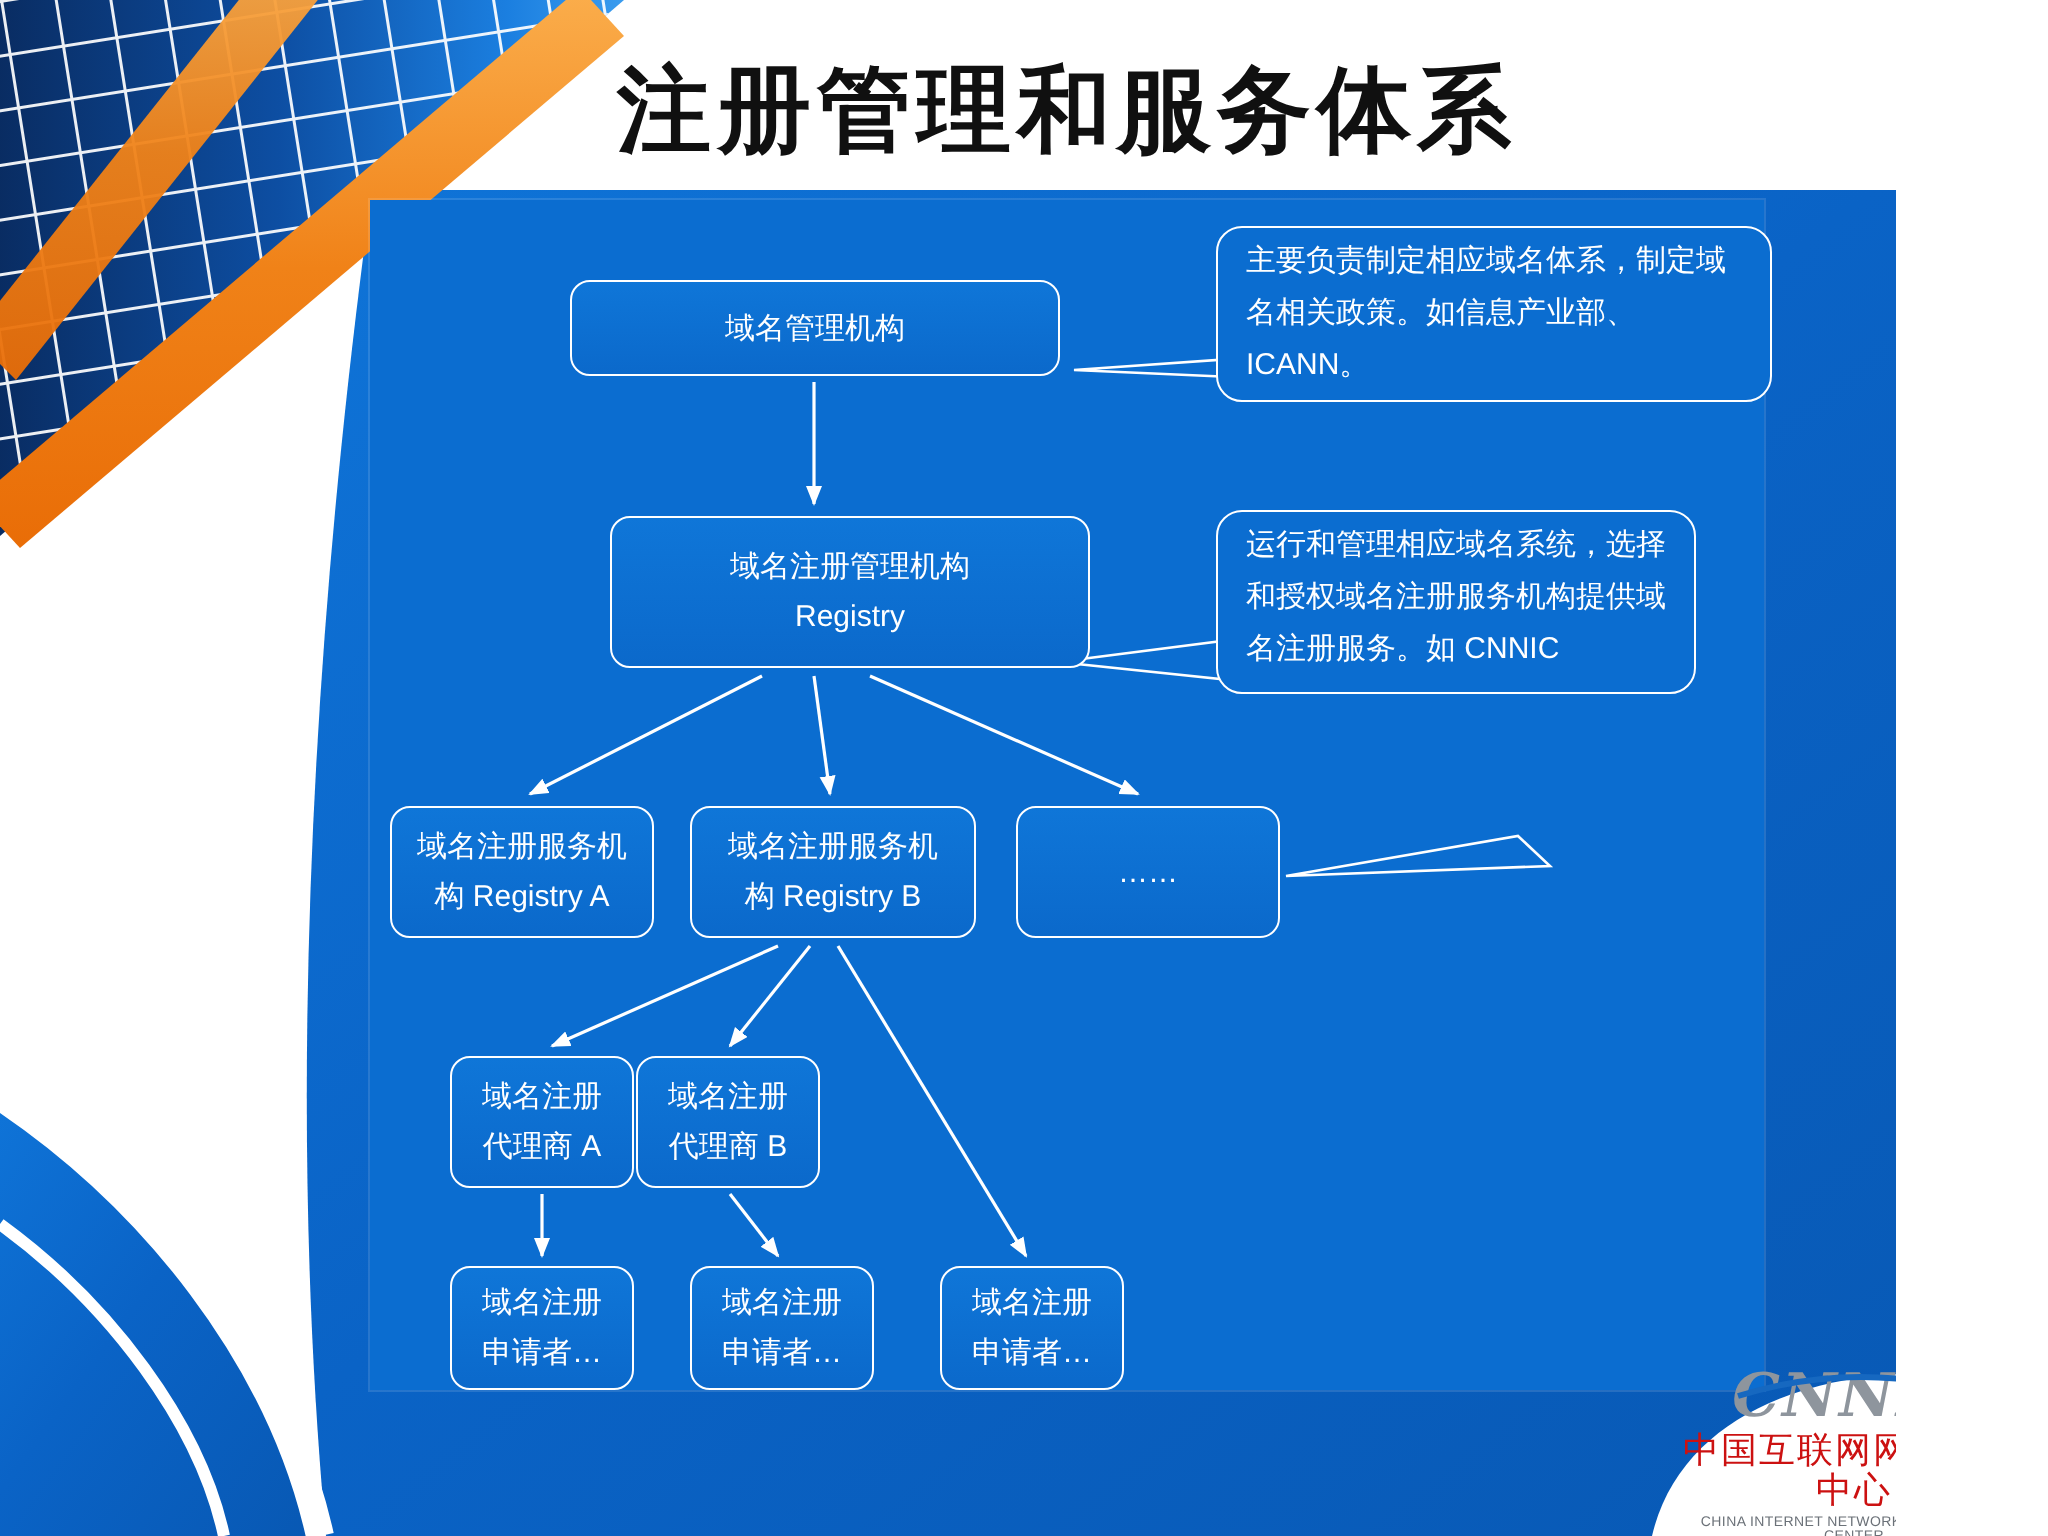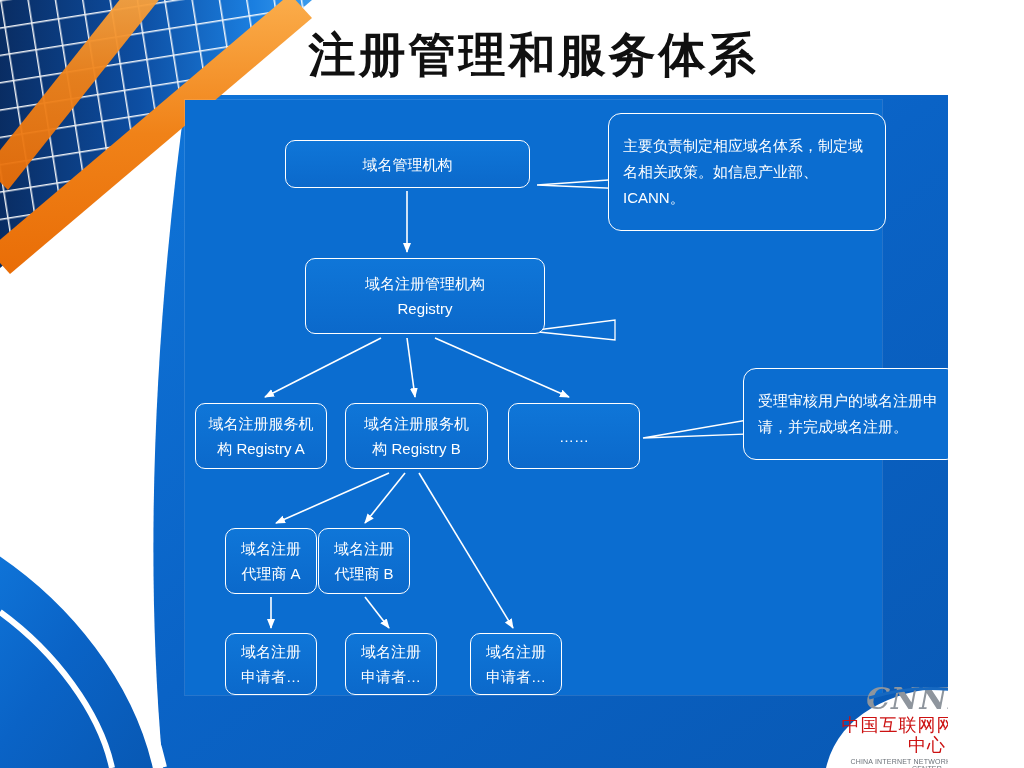--- a/index.html
+++ b/index.html
@@ -11,21 +11,21 @@
          font-size:47px;font-weight:700;color:var(--title-text,#101010);letter-spacing:3px}
   .panel{position:absolute;left:185px;top:100px;width:697px;height:595px;
          background:var(--panel-blue,#0b6dd0);outline:1px solid rgba(255,255,255,0.12)}
   .connectors{position:absolute;left:0;top:0;overflow:visible}
   .node{position:absolute;border:1.5px solid #fff;border-radius:10px;
         background:linear-gradient(180deg,#0f76d8,#0b69cb);color:#fff;
         display:flex;flex-direction:column;align-items:center;justify-content:center;
         text-align:left;font-size:15px;line-height:25px}
   .callout{position:absolute;border:1.5px solid #fff;border-radius:13px;
         background:var(--panel-blue,#0b6dd0);color:#fff;font-size:15px;
-        line-height:26px;padding:19px 14px}
+        line-height:26px;padding:4px 14px}
   .logo{position:absolute;left:838px;top:682px;width:178px;text-align:center;line-height:1.1}
   .logo-mark-wrap{position:relative;display:inline-block}
   .logo-mark{font-family:"DejaVu Serif","Liberation Serif",serif;font-style:italic;
         font-weight:700;font-size:30px;color:#8e959d;letter-spacing:1px;display:block}
   .logo-swoosh{position:absolute;left:0;right:0;top:4px;margin:auto;pointer-events:none}
   .logo-cn{display:block;color:var(--logo-red,#cc1111);font-weight:400;font-size:18px;
         margin-top:1px;letter-spacing:1px}
   .logo-en{display:block;color:#6b7178;font-size:7px;letter-spacing:0.2px;margin-top:2px}
 </style>
 </head>
@@ -146,24 +146,24 @@
 
     <div class="node" style="left:285px;top:533px;width:92px;height:62px">
       <span>域名注册</span>
       <span>申请者…</span>
     </div>
 
     <div class="callout" style="left:423px;top:13px;width:278px;min-height:75px">
       <span>主要负责制定相应域名体系，制定域名相关政策。如信息产业部、ICANN。</span>
     </div>
 
+    <div class="callout" style="left:423px;top:155px;width:240px;min-height:92px">
+      <span>运行和管理相应域名系统，选择和授权域名注册服务机构提供域名注册服务。如 CNNIC</span>
+    </div>
 
-    <div class="callout" style="left:558px;top:268px;width:216px;min-height:66px">
-      <span>受理审核用户的域名注册申请，并完成域名注册。</span>
-    </div>
 
   </div>
 
   <div class="logo">
     <span class="logo-mark-wrap">
       <svg class="logo-swoosh" width="120" height="14" viewBox="0 0 120 14" aria-hidden="true">
         <path d="M2,12 Q60,-6 118,10" stroke="#1668c0" stroke-width="3" fill="none"></path>
       </svg>
       <span class="logo-mark">CNNIC</span>
     </span>

